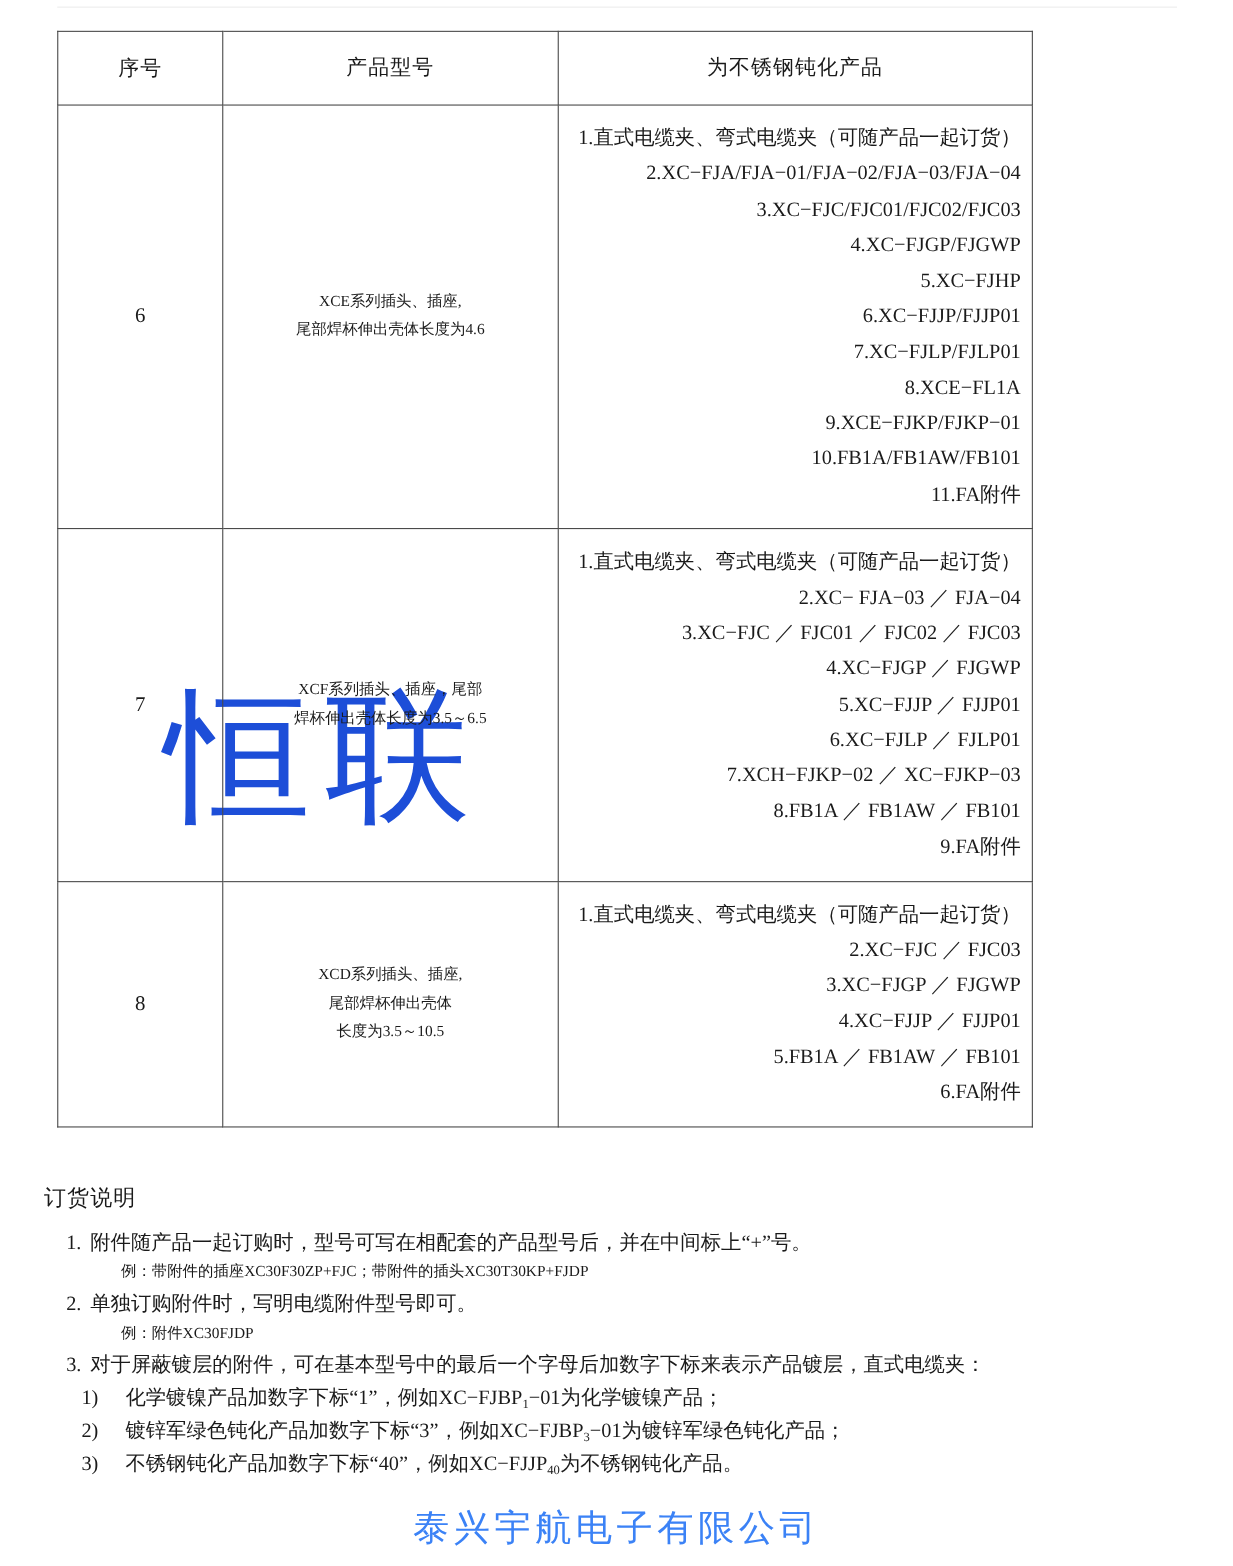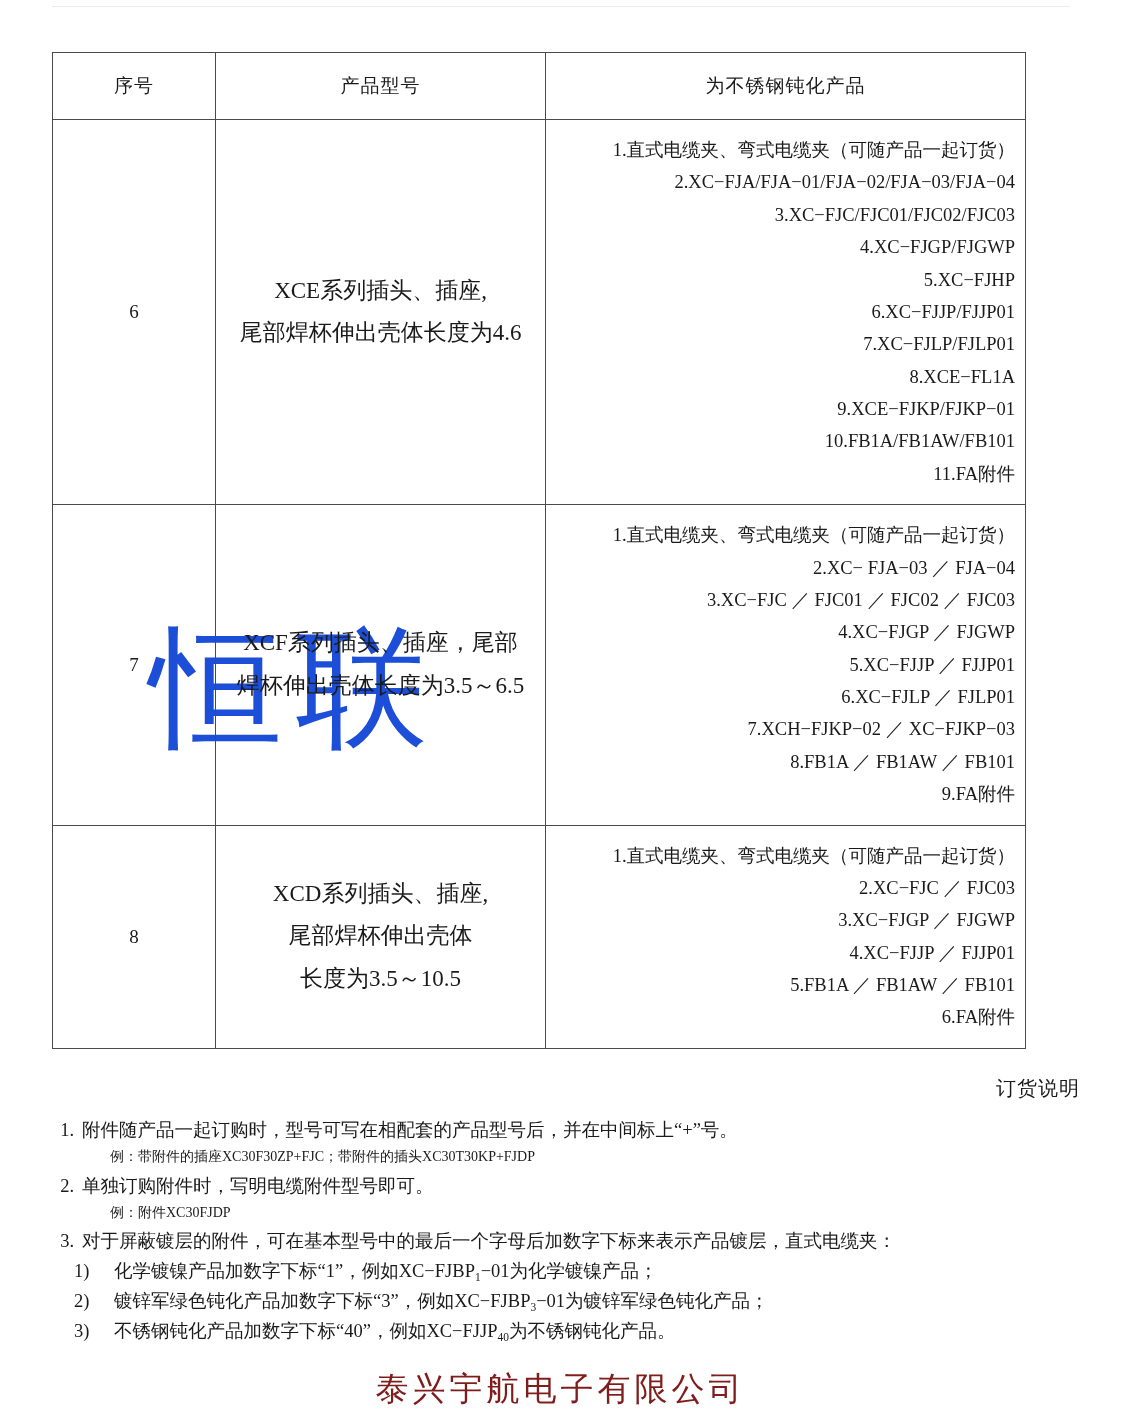--- a/index.html
+++ b/index.html
@@ -36,74 +36,73 @@
     z-index: 5;
   }
   .wm-bottom {
     position: absolute;
     left: 0;
     right: 0;
     bottom: 12px;
     text-align: center;
     font-size: 33px;
     letter-spacing: 4px;
-    color: #7f1d1d;
+    color: #3b82f6;
     font-family: "Liberation Serif", serif;
     user-select: none;
     pointer-events: none;
     z-index: 5;
   }
   .top-rule {
     position: absolute;
     left: 52px;
     top: 0px;
     width: 1018px;
     height: 6px;
     border-bottom: 1px solid #dcdcdc;
     opacity: 0.55;
   }
   
   table.spec {
     position: absolute;
     left: 52px;
-    top: 52px;
-    width: 974px;
+    top: 28px;
+    width: 887px;
     border-collapse: collapse;
     z-index: 10;
     background: transparent;
   }
   table.spec td, table.spec th {
     border: 1px solid #4a4a4a;
     vertical-align: middle;
     background: transparent;
   }
   table.spec thead th {
     font-weight: normal;
     font-size: 19px;
     height: 54px;
     letter-spacing: 1px;
   }
   .col-no { width: 160px; text-align: center; font-size: 19px; }
-  .col-model { width: 305px; text-align: center; font-size: 23px; line-height: 1.85; padding: 6px 12px; }
+  .col-model { width: 305px; text-align: center; font-size: 14px; line-height: 1.85; padding: 6px 12px; }
   .col-acc { text-align: right; font-size: 18.5px; line-height: 1.75; padding: 14px 10px 14px 18px; vertical-align: middle; }
   .col-acc .line { white-space: nowrap; }
   
   .notes {
     position: absolute;
     left: 40px;
     top: 1075px;
     width: 1040px;
     z-index: 10;
   }
   .notes h3 {
     margin: 0 0 14px 0;
     font-size: 20px;
     font-weight: normal;
     letter-spacing: 1px;
-    text-align: right;
   }
   .notes ol {
     margin: 0;
     padding: 0;
     list-style: none;
   }
   .notes li { margin-bottom: 3px; }
   .nrow {
     display: flex;
     align-items: flex-start;

